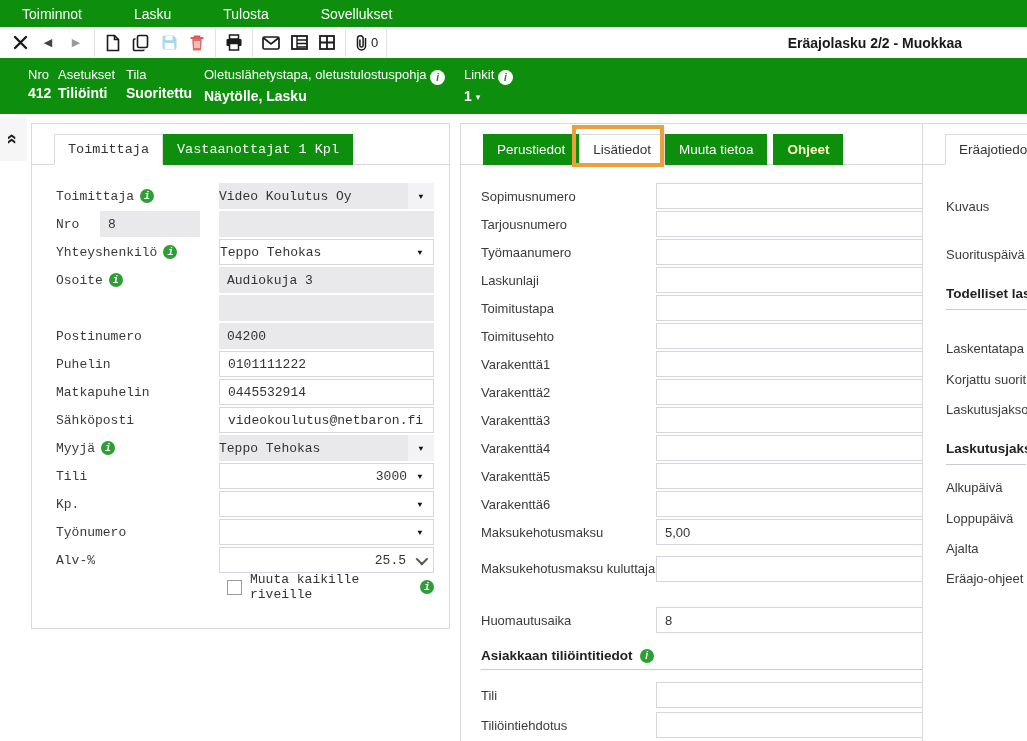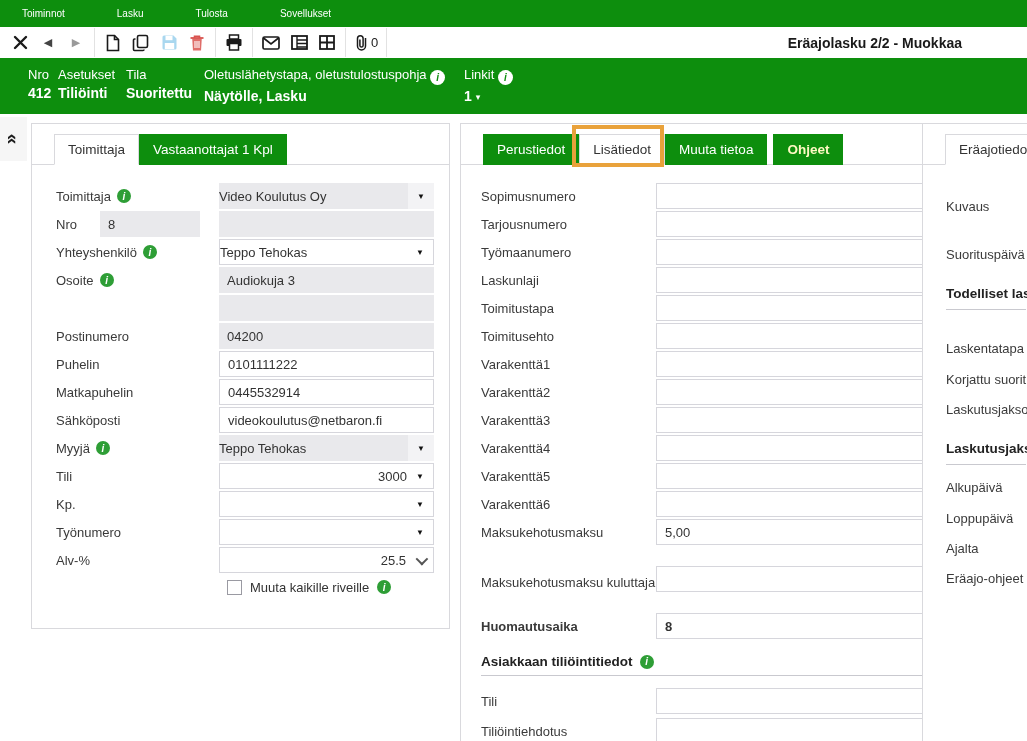--- a/index.html
+++ b/index.html
@@ -1,21 +1,21 @@
 <!DOCTYPE html>
 <html><head>
 <meta charset="utf-8">
 <style>
   * { margin:0; padding:0; box-sizing:border-box; }
   html,body { width:1027px; height:741px; overflow:hidden; background:#fff;
     font-family:"Liberation Sans","DejaVu Sans",sans-serif; font-size:13px; color:#333; }
 
   
   .menubar { height:27px; background:#0d8e0d; display:flex; align-items:center; padding-left:22px; }
-  .menubar .mitem { color:#fff; font-size:10px; margin-right:52px; cursor:pointer; }
+  .menubar .mitem { color:#fff; font-size:14px; margin-right:52px; cursor:pointer; }
 
   
   .toolbar { height:31px; background:#fff; display:flex; align-items:center; padding-left:6px; }
   .tb-btn { display:flex; align-items:center; justify-content:center; width:28px; height:28px; cursor:pointer; }
   .tb-sep { width:1px; height:29px; background:#e2e2e2; margin:0 4px; }
   .tb-arrow { font-size:11px; color:#444; }
   .tb-arrow.dim { color:#9a9a9a; }
   .tb-count { font-size:13px; color:#222; margin-left:2px; }
   .tb-title { margin-left:auto; margin-right:65px; font-weight:bold; font-size:14px; color:#1a1a1a; }
 
@@ -29,21 +29,21 @@
     vertical-align:-2px; font-style:italic; }
   .caret-w { font-size:9px; vertical-align:1px; }
 
   
   .content { position:relative; width:1027px; height:627px; background:#fff; }
   .collapse-box { position:absolute; left:0; top:3px; width:27px; height:44px; background:#f6f6f6;
     display:flex; align-items:center; justify-content:center; cursor:pointer; }
   .collapse-glyph { display:inline-block; transform:rotate(90deg); font-size:19px; font-weight:bold; color:#1d1d1d; }
 
   .panel { position:absolute; top:9px; background:#fff; border:1px solid #d9d9dd; }
-  .panel-left   { left:31px;  width:419px; height:506px; }
+  .panel-left   { left:31px;  width:419px; height:506px;font-family:Liberation Mono, monospace; }
   .panel-middle { left:460px; width:510px; height:619px; }
   .panel-right  { left:922px; width:200px; height:619px; }
 
   .tabs { display:flex; align-items:flex-end; padding:10px 0 0 22px; border-bottom:1px solid #d9d9dd; position:relative; }
   .tab { font-size:13.5px; padding:7px 13px; cursor:pointer; margin-bottom:-1px; white-space:nowrap; }
   .tab.active { background:#fff; color:#333; border:1px solid #d9d9dd; border-bottom:1px solid #fff; }
   .tab.green { background:#0d8e0d; color:#fff; border:1px solid #0d8e0d; }
   .tab.ohjeet { color:#fef9c3; font-weight:bold; }
   .hl-box { position:absolute; border:4px solid #e9a23b; pointer-events:none; z-index:5;
     left:111px; top:1px; width:92px; height:42px; }
@@ -478,29 +478,29 @@
           </div>
       </div>
       <div class="row mrow">
         <div class="lbl">
             <span>Maksukehotusmaksu</span>
           </div>
         <div class="fld">
             <input class="inp" value="5,00" style="">
           </div>
       </div>
-      <div class="row mrow" style="height:46px;align-items:flex-end;">
+      <div class="row mrow" style="height:46px;align-items:center;">
         <div class="lbl" style="align-items:flex-start;line-height:1.5;">
           <span>Maksukehotusmaksu kuluttaja</span>
         </div>
         <div class="fld">
             <input class="inp" value="" style="">
           </div>
       </div>
-      <div class="row mrow" style="margin-top:20px;font-weight:bold;">
+      <div class="row mrow" style="margin-top:14px;">
         <div class="lbl">
             <span>Huomautusaika</span>
           </div>
         <div class="fld">
             <input class="inp" value="8" style="">
           </div>
       </div>
       <div class="section-h">
         <span>Asiakkaan tiliöintitiedot</span>
         <span class="info-g">i</span>

